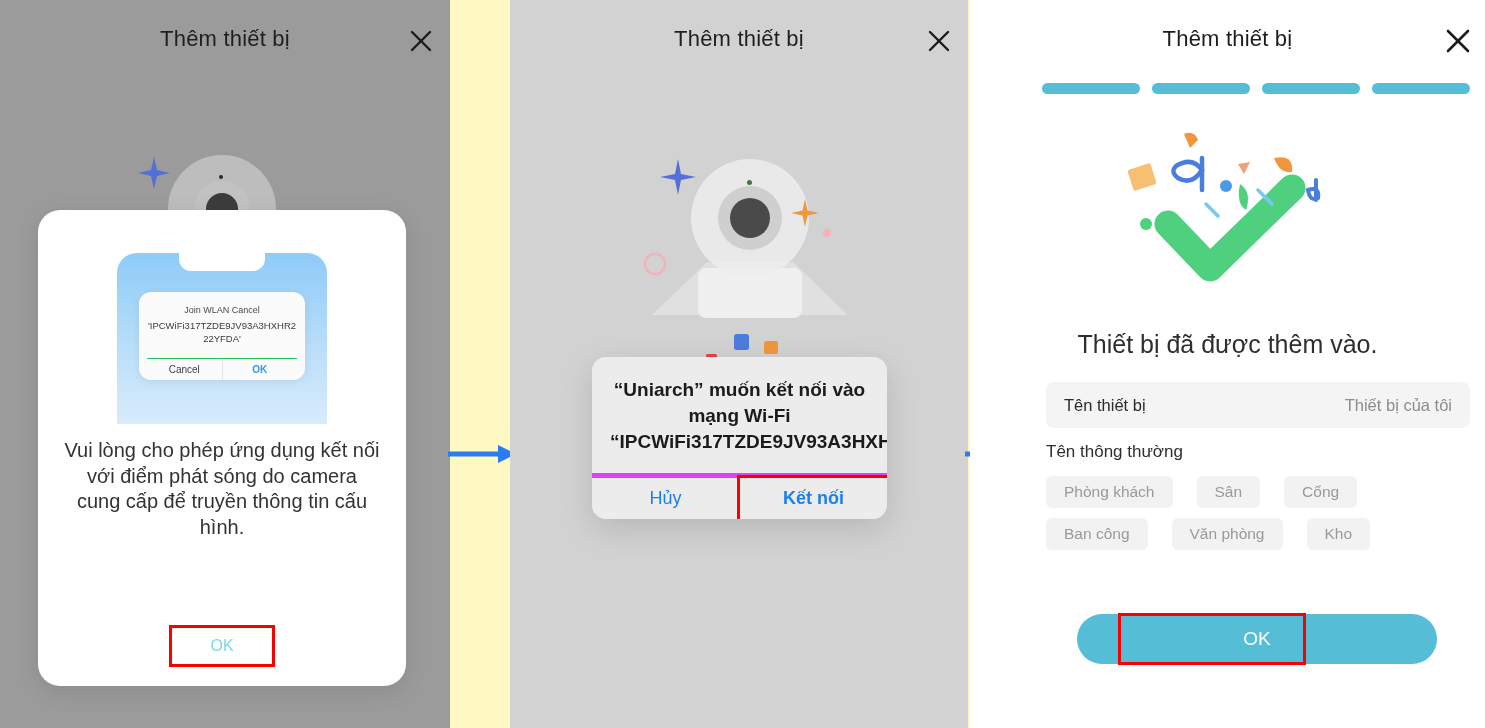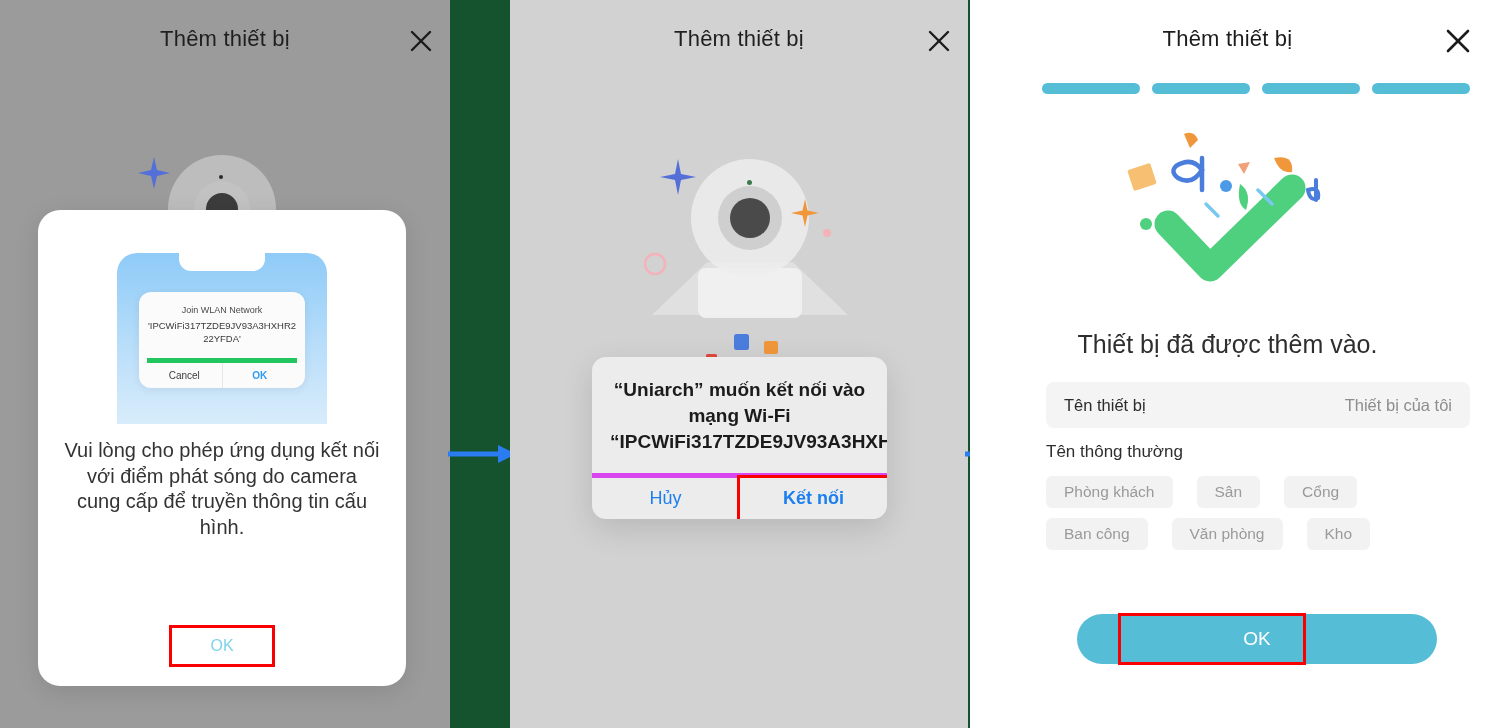--- a/index.html
+++ b/index.html
@@ -2,21 +2,21 @@
 <html><head>
 <meta charset="utf-8">
 <style>
   * { box-sizing: border-box; margin: 0; padding: 0; }
   html, body {
     width: 1485px; height: 728px;
     background: #ffffff;
     font-family: "Liberation Sans", "DejaVu Sans", sans-serif;
     overflow: hidden;
   }
-  .stage { position: relative; width: 1485px; height: 728px; background: #14532d; }
+  .stage { position: relative; width: 1485px; height: 728px; background: #fef9c3; }
 
   
   .panel { position: absolute; top: 0; height: 728px; overflow: hidden; }
   #panel-1 { left: 0;    width: 450px; background: #9b9b9b; }
   #panel-2 { left: 510px; width: 458px; background: #d2d2d2; }
   #panel-3 { left: 970px; width: 515px; background: #ffffff; }
 
   .panel-header {
     position: absolute; top: 0; left: 0; right: 0; height: 80px;
   }
@@ -102,22 +102,22 @@
     padding: 12px 8px 0 8px;
   }
   .wlan-title {
     font-size: 9px; color: #4a4a4a; text-align: center; line-height: 13px;
   }
   .wlan-ssid {
     font-size: 9.5px; color: #3a3a3a; text-align: center;
     line-height: 13px; margin-top: 2px; word-break: break-all;
   }
   .wlan-actions {
-    display: flex; margin-top: 13px; height: 30px;
-    border-top: 5px solid #22c55e;
+    display: flex; margin-top: 13px; height: 22px;
+    border-top: 1px solid #22c55e;
   }
   .wlan-btn {
     flex: 1; display: flex; align-items: center; justify-content: center;
     font-size: 10px; color: #3c3c3c;
   }
   .wlan-btn.primary { color: #2f9bf0; font-weight: 600; }
   .wlan-divider { width: 1px; background: #e6e6e6; }
 
   .card-text {
     position: absolute; left: 26px; right: 26px; top: 228px;
@@ -284,21 +284,21 @@
           <path d="M18 2 L21 15 L34 18 L21 21 L18 34 L15 21 L2 18 L15 15 Z" fill="#5470d8"></path>
         </svg>
     </div>
 
     <div class="card-white">
 
       <div class="phone">
         <div class="phone-screen">
           <div class="phone-notch"></div>
           <div class="wlan-dialog">
-            <div class="wlan-title">Join WLAN Network</div>
+            <div class="wlan-title">Join WLAN Cancel</div>
             <div class="wlan-ssid">'IPCWiFi317TZDE9JV93A3HXHR222YFDA'</div>
             <div class="wlan-actions">
               <div class="wlan-btn">Cancel</div>
               <div class="wlan-divider"></div>
               <div class="wlan-btn primary">OK</div>
             </div>
           </div>
         </div>
       </div>
 

